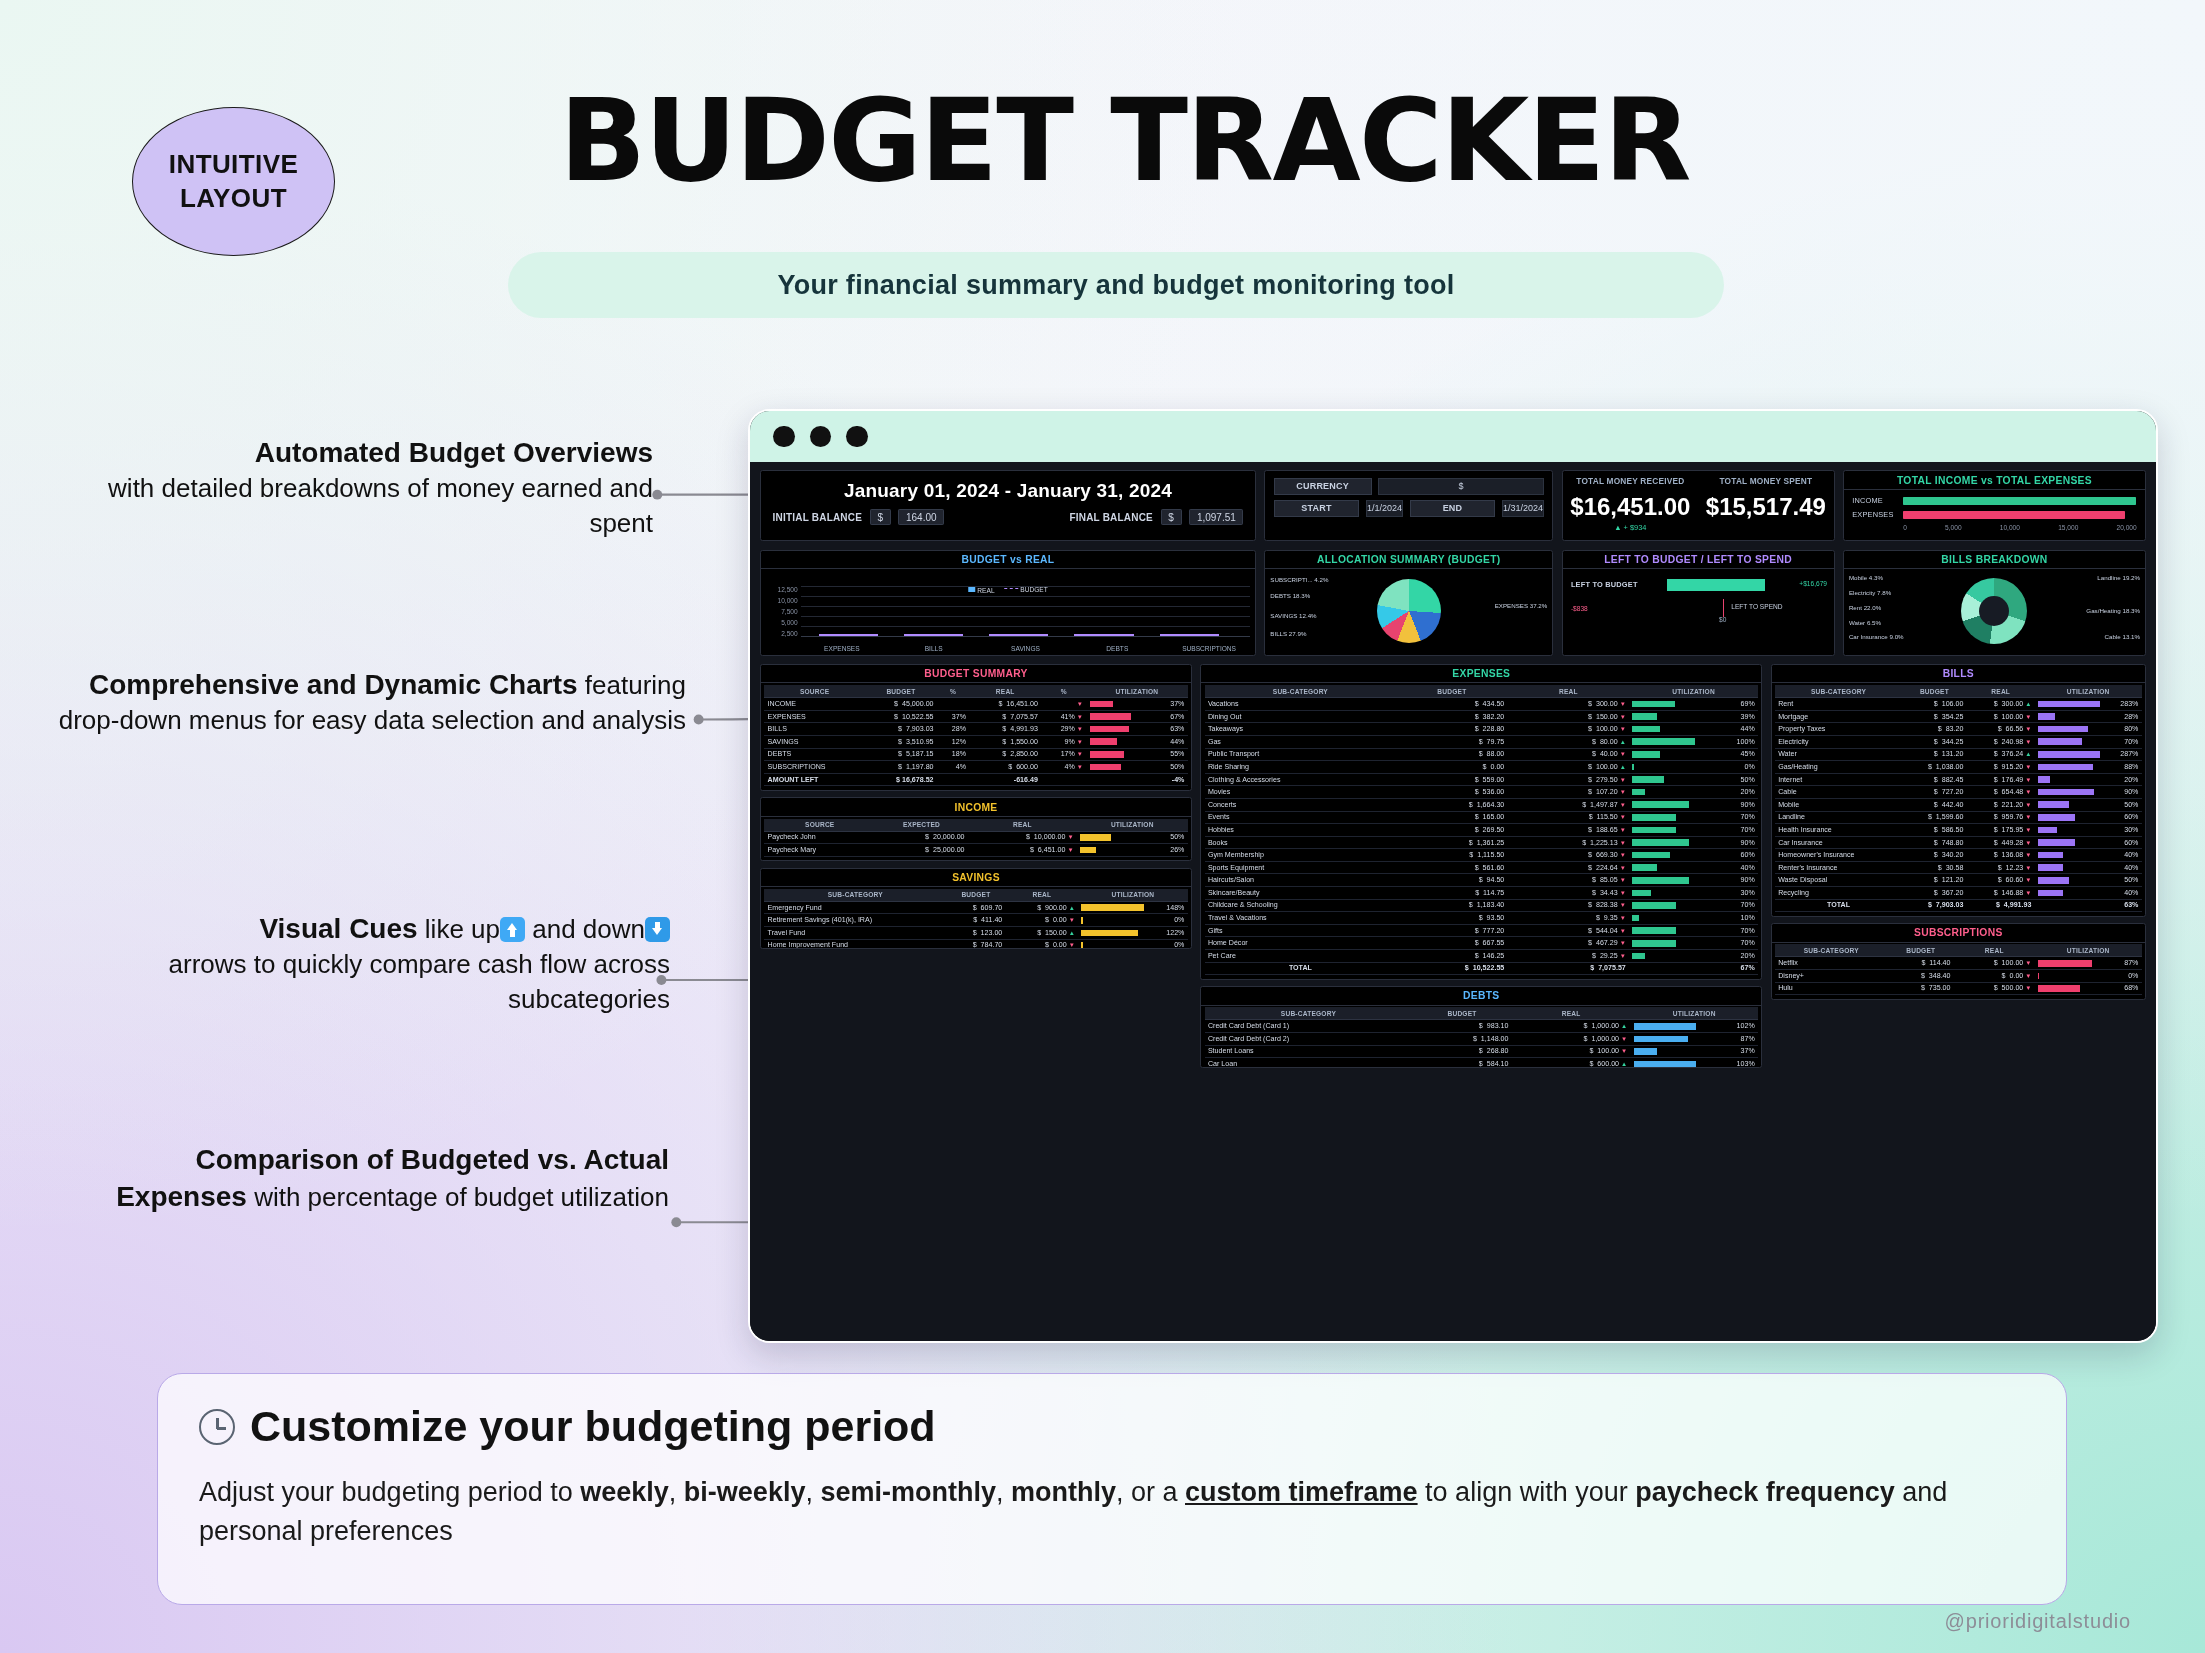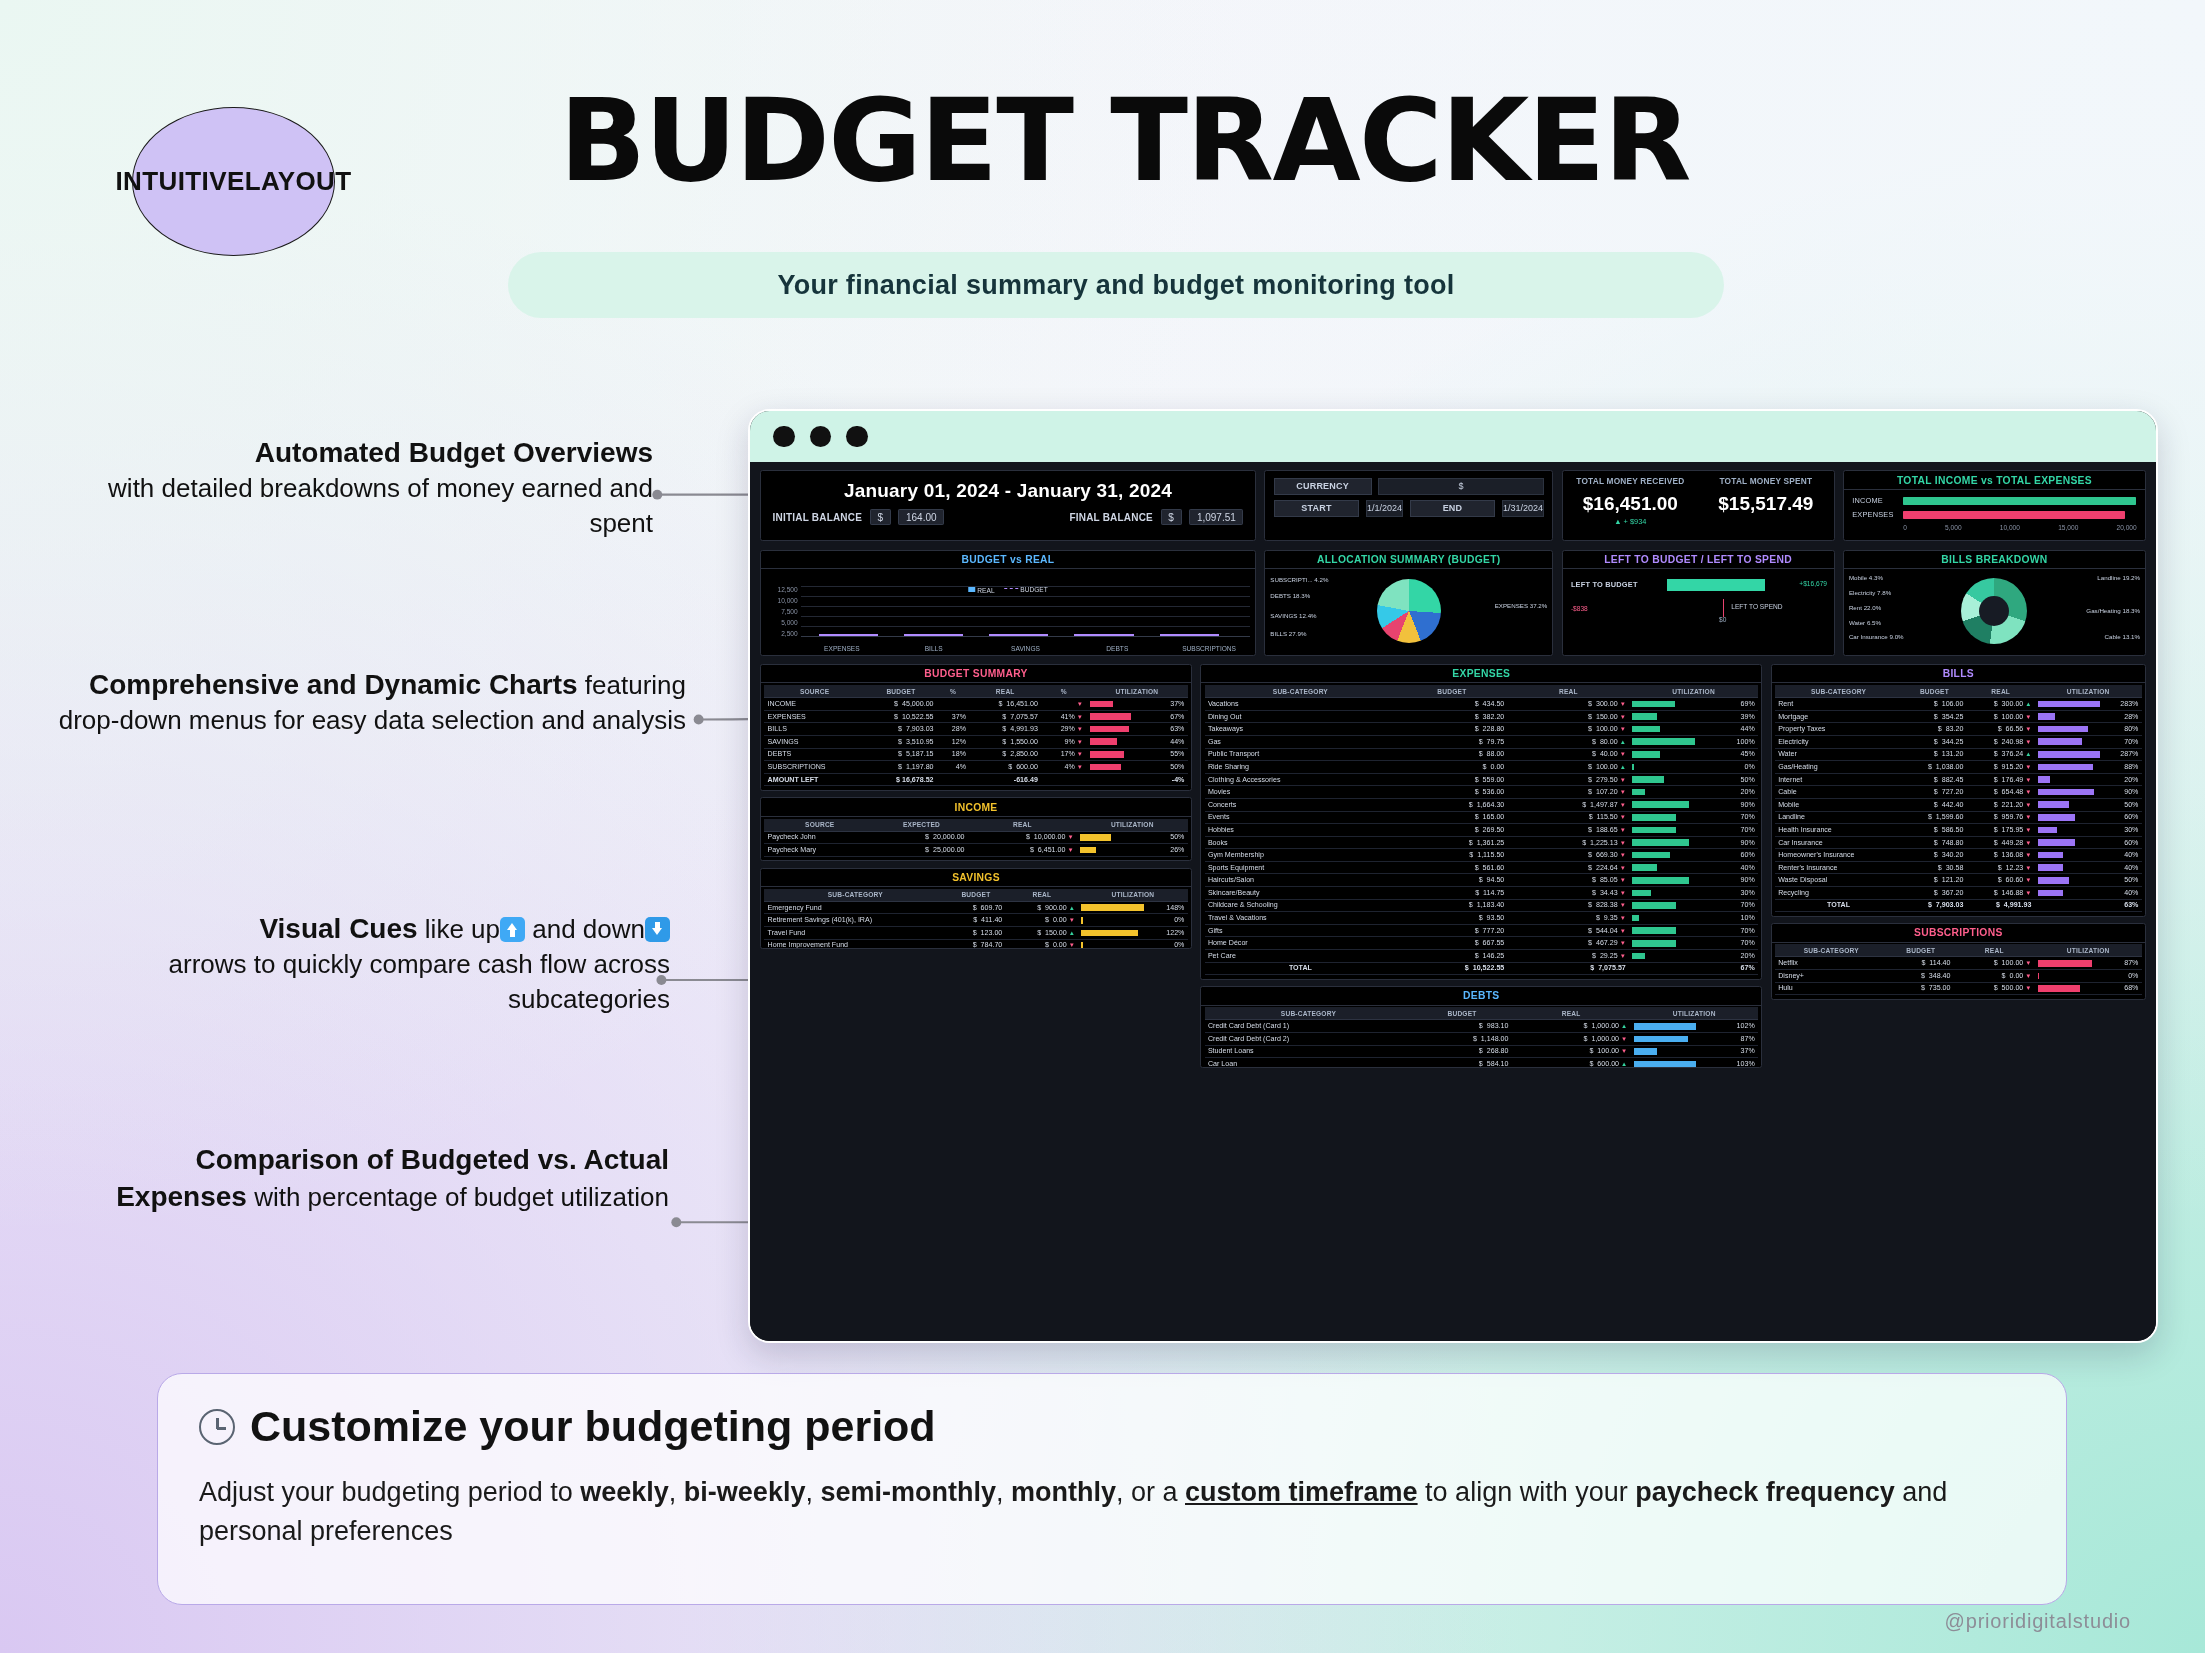--- a/index.html
+++ b/index.html
@@ -12,21 +12,21 @@
       radial-gradient(circle at 100% 0%, #f2f7fb 0%, rgba(242,247,251,0) 45%),
       radial-gradient(circle at 0% 100%, #d9c8f2 0%, rgba(217,200,242,0) 55%),
       radial-gradient(circle at 100% 100%, #a7e8d8 0%, rgba(167,232,216,0) 55%),
       linear-gradient(135deg,#f7f5fb 0%, #f3f6fa 50%, #e8f6f1 100%);
   }
 
   
   .badge {
     position:absolute; left:132px; top:107px; width:203px; height:149px;
     border-radius:50%; background:#cfc2f5; border:1.7px solid #1b1b1b;
-    display:flex; flex-direction:row; align-items:center; justify-content:center;
+    display:flex; flex-direction:column; align-items:center; justify-content:center;
     font-weight:bold; font-size:26px; color:#111; letter-spacing:0.4px; line-height:1.3;
   }
   .title {
     position:absolute; left:430px; top:74px; width:1389px; text-align:center;
     font-size:114px; font-weight:bold; letter-spacing:-1.7px; color:#0a0a0a;
     font-family:"DejaVu Sans", sans-serif;
   }
   .subtitle-pill {
     position:absolute; left:508px; top:252px; width:1216px; height:66px;
     border-radius:33px; background:#d9f4ea; display:flex; align-items:center; justify-content:center;
@@ -89,21 +89,21 @@
   .chip { background:#20242e; border:0.8px solid #333a49; padding:1.7px 6.6px; border-radius:1.7px; margin-left:5px; }
 
   .currcard { width:289px; padding:6.6px 8.3px; }
   .kv { display:flex; align-items:center; font-size:9px; color:#c9d2e2; margin-bottom:5px; }
   .kv .k { background:#20242e; border:0.8px solid #333a49; padding:2.5px 0; width:98px; text-align:center; font-weight:bold; letter-spacing:0.2px; }
   .kv .v { background:#1b1f28; border:0.8px solid #2c3340; padding:2.5px 0; flex:1; text-align:center; margin-left:6.6px; }
 
   .moneycard { width:273px; display:flex; }
   .mchalf { flex:1; text-align:center; padding:5px 3.3px; }
   .mchalf .t { font-size:8.3px; color:#9fb0c6; font-weight:bold; letter-spacing:0.2px; }
-  .mchalf .n { font-size:19px; color:#fff; font-weight:bold; margin-top:6.6px; }
+  .mchalf .n { font-size:24px; color:#fff; font-weight:bold; margin-top:6.6px; }
   .delta { font-size:7.4px; color:#33d6a6; text-align:center; margin-top:1.7px; }
 
   .tivte { flex:1; }
   .tivte-body { padding:6.6px 8.3px; }
   .legrow { display:flex; align-items:center; font-size:7.4px; color:#c9d2e2; margin-bottom:5px; }
   .legrow .ll { width:51px; letter-spacing:0.2px; }
   .bar { height:7.4px; border-radius:0.8px; }
   .axis { display:flex; justify-content:space-between; font-size:6.6px; color:#8a93a6; padding-left:51px; }
 
   

